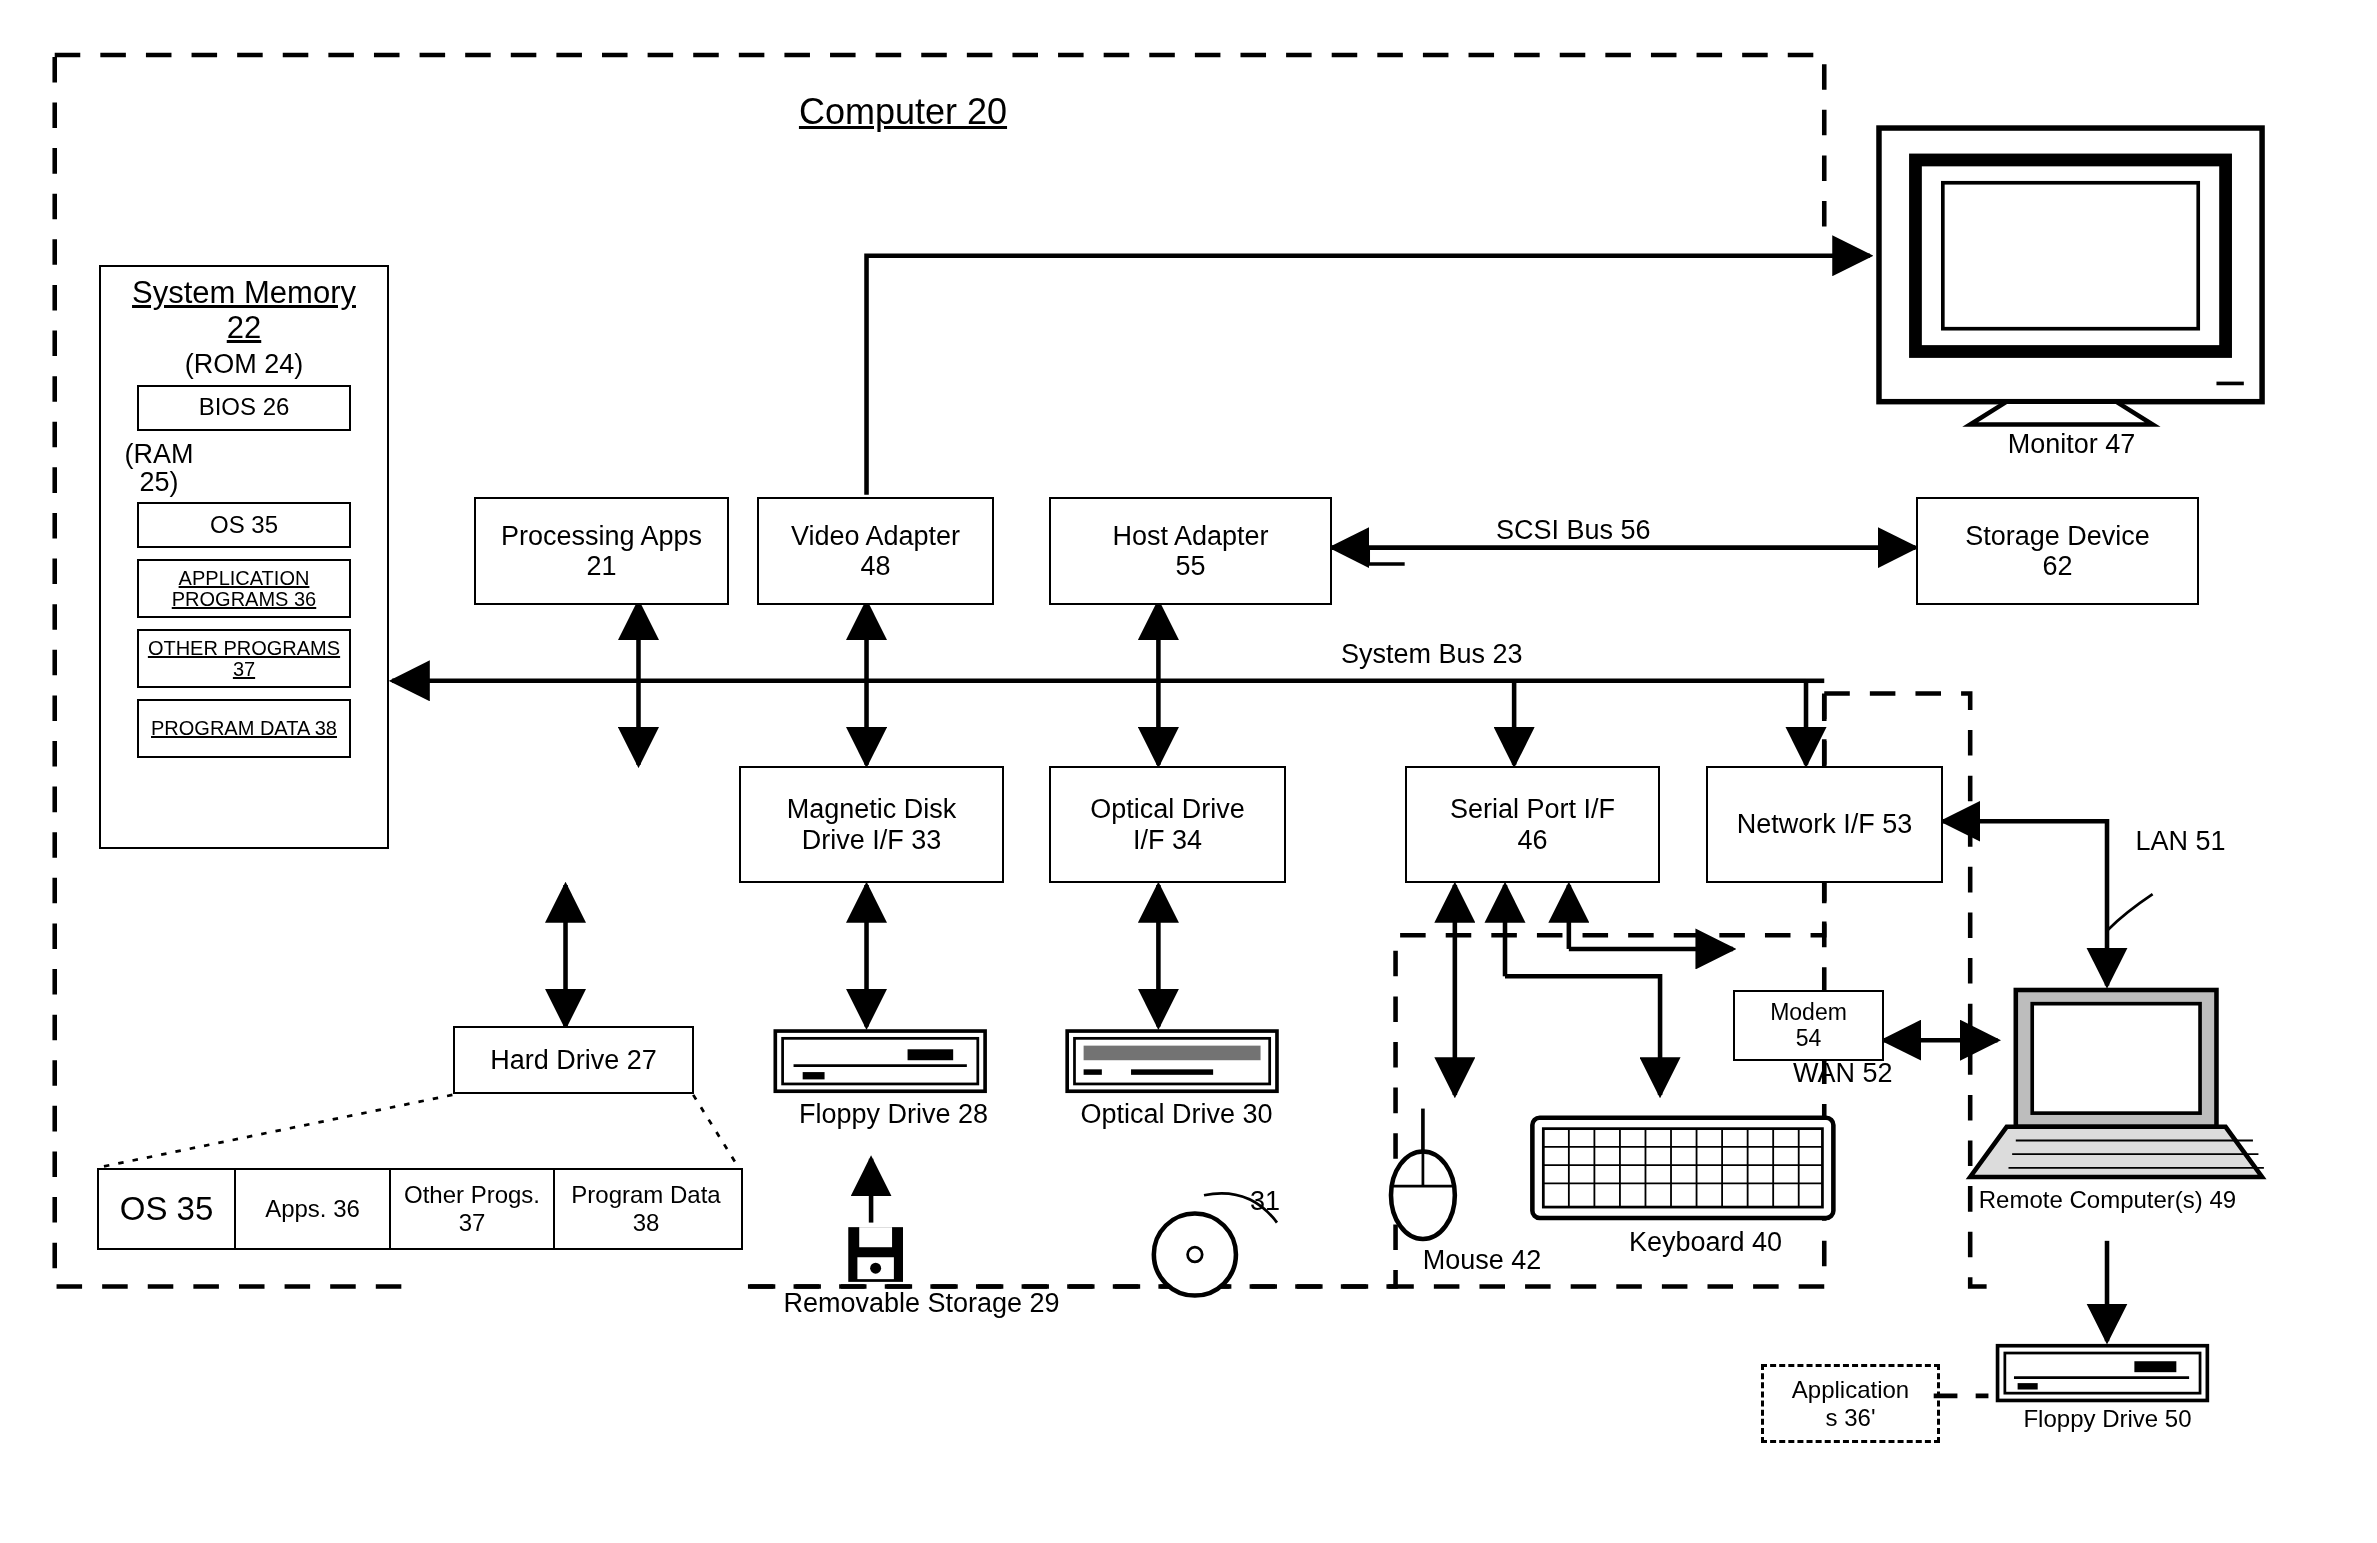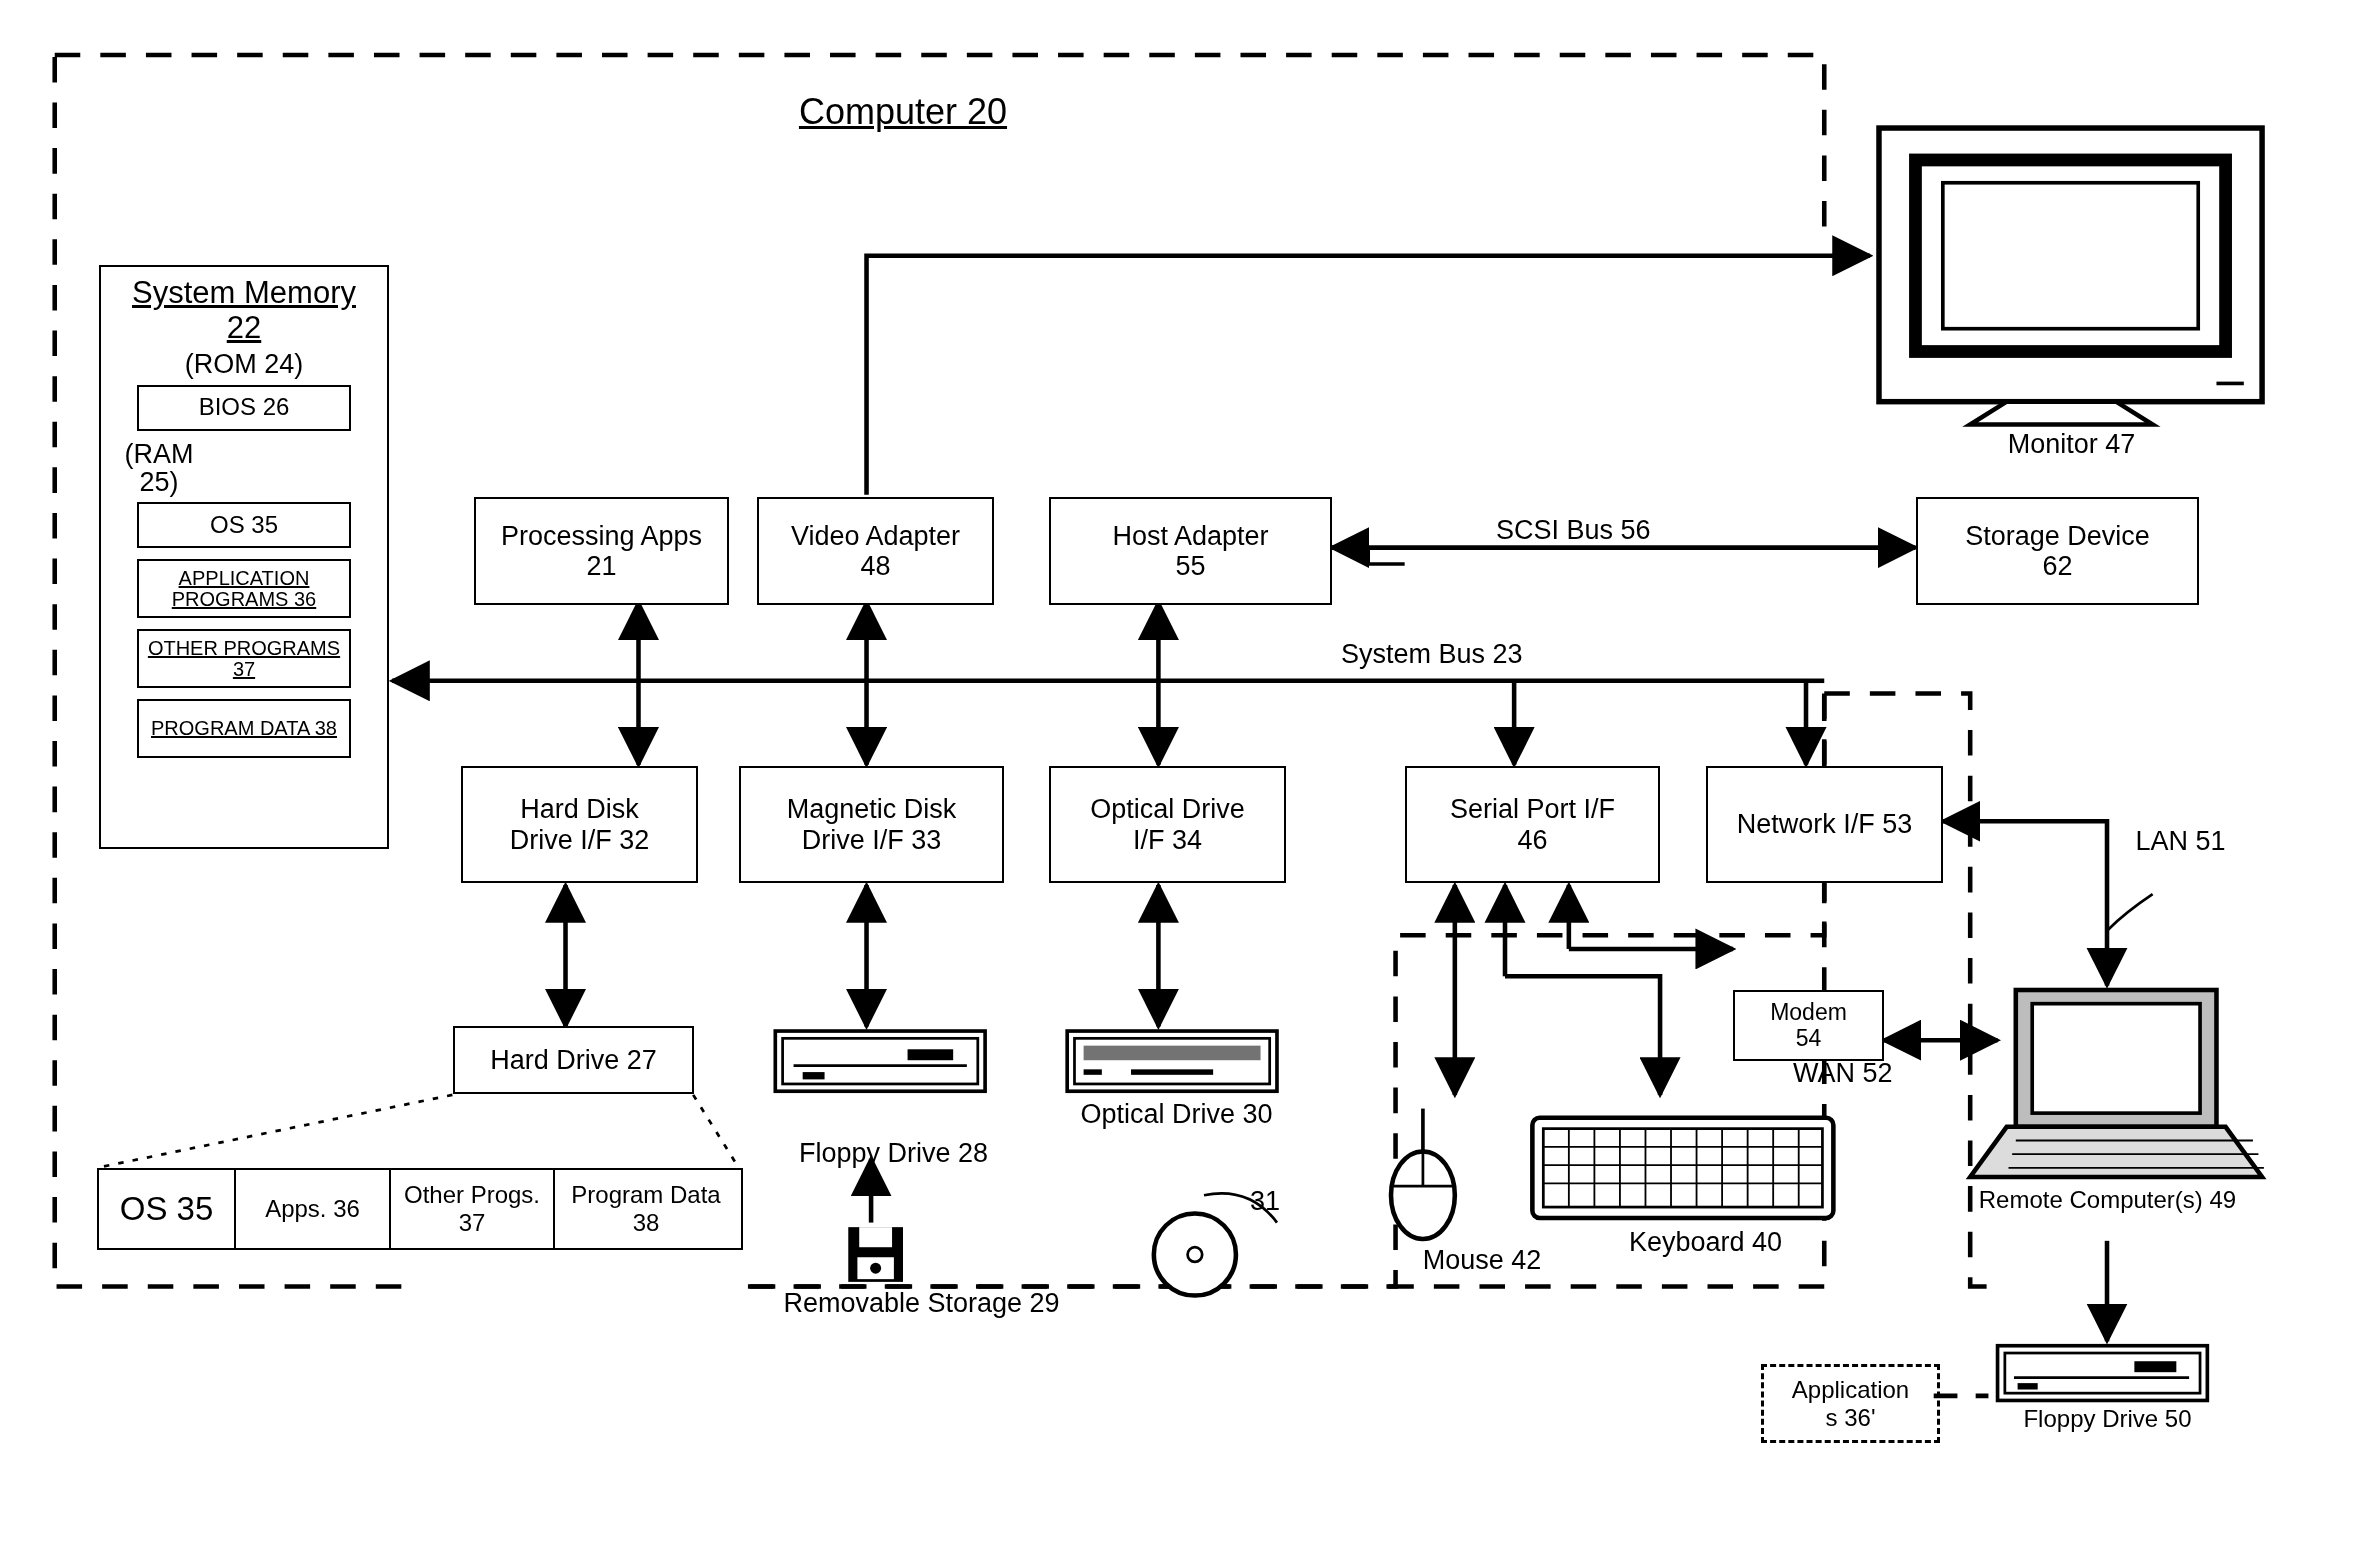--- a/index.html
+++ b/index.html
@@ -199,24 +199,20 @@
     <span>55</span>
   </div>
   <div class="box" style="left:1916px;top:497px;width:283px;height:108px;">
     <span>Storage Device</span>
     <span>62</span>
   </div>
 
   <div class="label" style="left:1496px;top:515px;">SCSI Bus 56</div>
   <div class="label" style="left:1341px;top:639px;">System Bus 23</div>
 
-  <div class="box" style="left:461px;top:766px;width:237px;height:117px;">
-    <span>Hard Disk</span>
-    <span>Drive I/F 32</span>
-  </div>
   <div class="box" style="left:739px;top:766px;width:265px;height:117px;">
     <span>Magnetic Disk</span>
     <span>Drive I/F 33</span>
   </div>
   <div class="box" style="left:1049px;top:766px;width:237px;height:117px;">
     <span>Optical Drive</span>
     <span>I/F 34</span>
   </div>
   <div class="box" style="left:1405px;top:766px;width:255px;height:117px;">
     <span>Serial Port I/F</span>
@@ -241,21 +237,21 @@
     <div class="hd-cell" style="width:164px;">Other Progs. 37</div>
     <div class="hd-cell" style="width:182px;">Program Data 38</div>
   </div>
 
   <div style="position:absolute;left:1761px;top:1364px;width:173px;height:73px;border:3.6px dashed #000;display:flex;flex-direction:column;align-items:center;justify-content:center;font-size:24px;text-align:center;">
     <span>Application</span>
     <span>s 36'</span>
   </div>
 
   <div class="label" style="left:1971px;top:429px;width:201px;">Monitor 47</div>
-  <div class="label" style="left:775px;top:1138px;width:237px;">Floppy Drive 28</div>
+  <div class="label" style="left:775px;top:1099px;width:237px;">Floppy Drive 28</div>
   <div class="label" style="left:1058px;top:1099px;width:237px;">Optical Drive 30</div>
   <div class="label" style="left:748px;top:1288px;width:347px;">Removable Storage 29</div>
   <div class="label" style="left:1250px;top:1186px;">31</div>
   <div class="label" style="left:1400px;top:1245px;width:164px;">Mouse 42</div>
   <div class="label" style="left:1587px;top:1227px;width:237px;">Keyboard 40</div>
   <div class="label" style="left:1761px;top:1058px;margin-left:32px;">WAN 52</div>
   <div class="label" style="left:2126px;top:826px;width:109px;">LAN 51</div>
   <div class="label" style="left:1925px;top:1186px;width:365px;font-size:24px;">Remote Computer(s) 49</div>
   <div class="label" style="left:1989px;top:1405px;width:237px;font-size:24px;">Floppy Drive 50</div>
 

